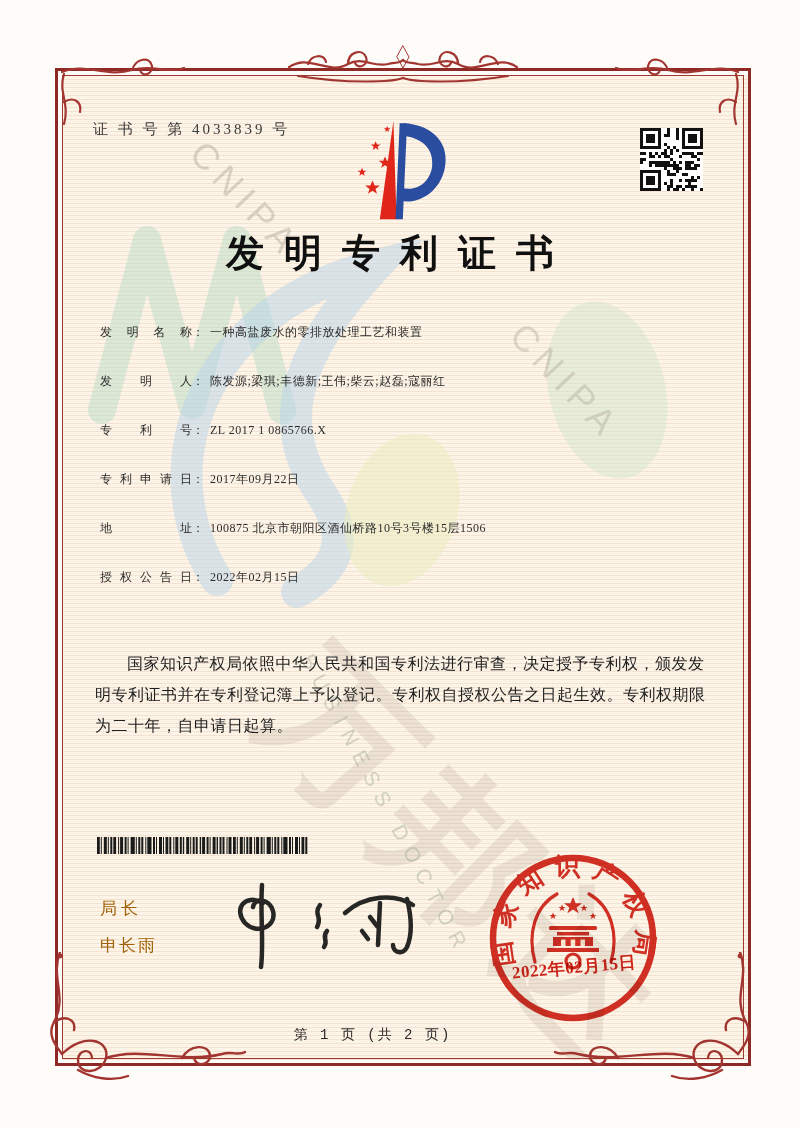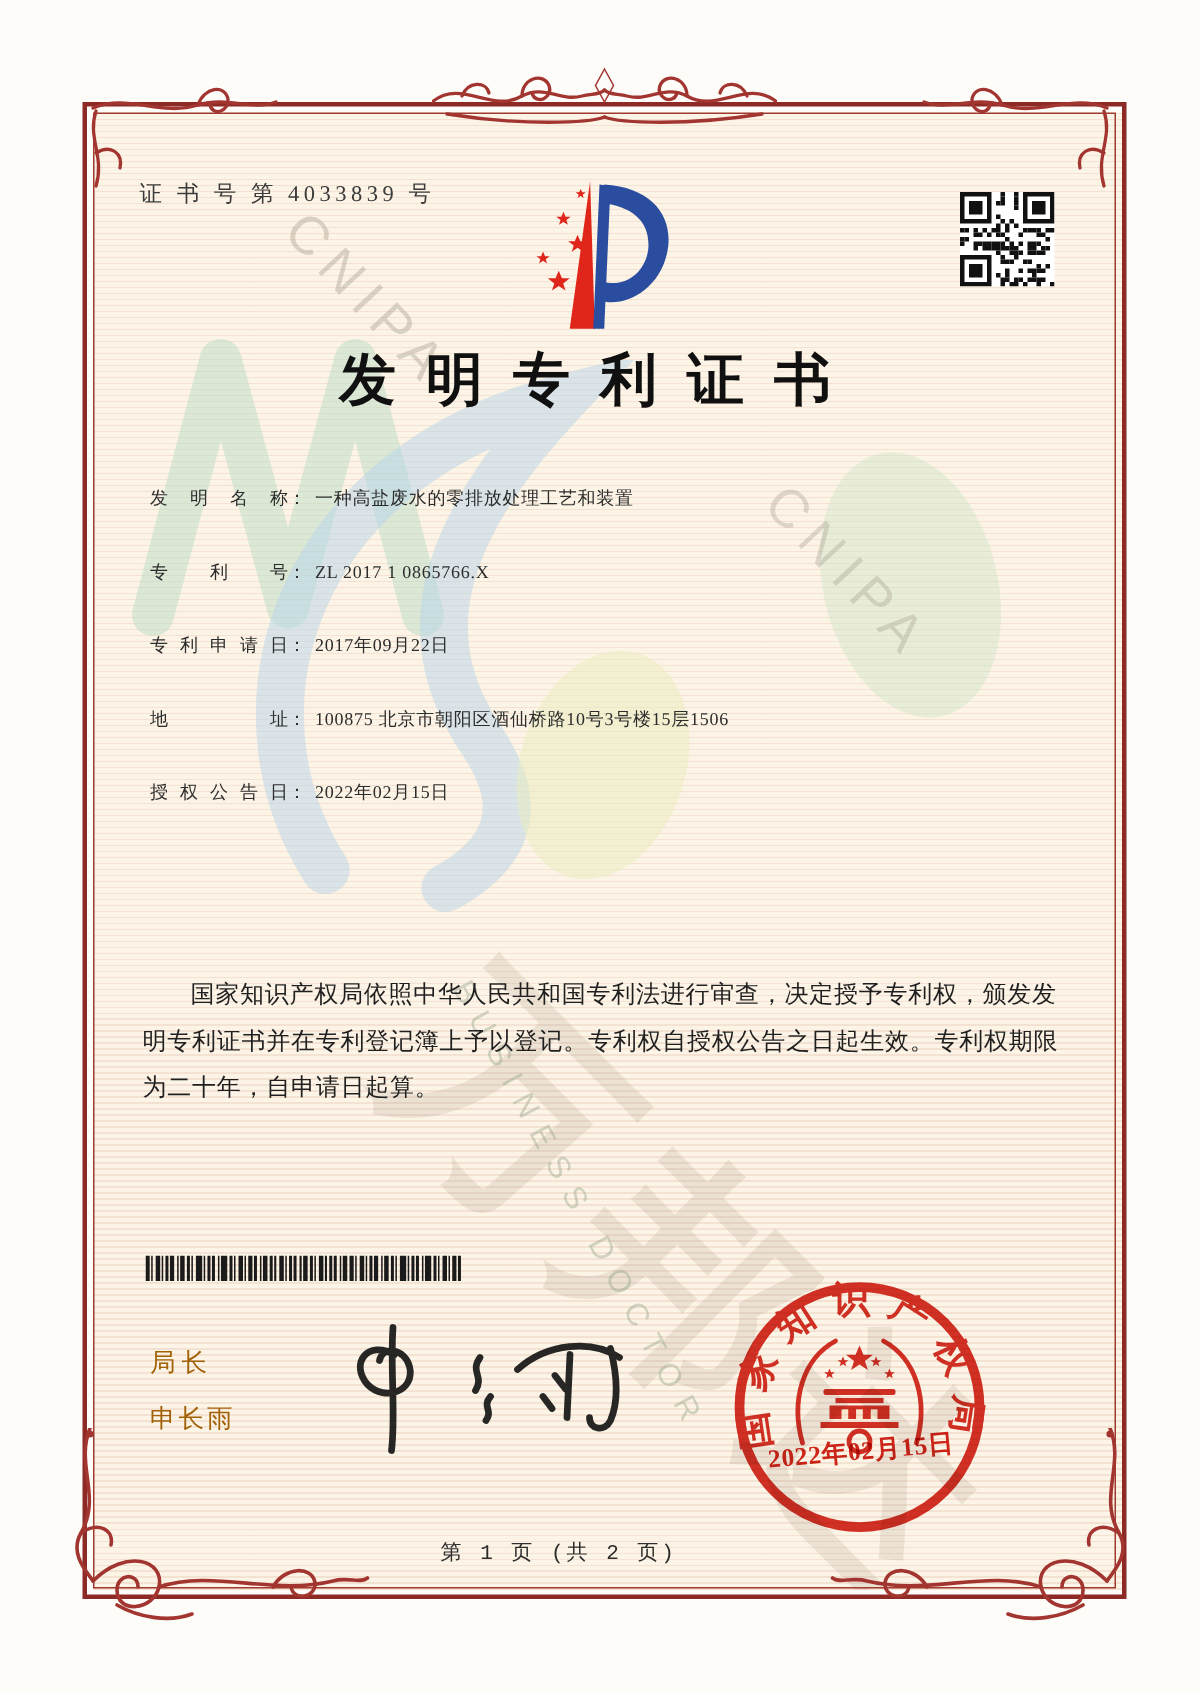--- a/index.html
+++ b/index.html
@@ -274,20 +274,23 @@
       <rect x="60" y="60" width="3" height="3" fill="#111"></rect>
     </svg></div>
 
 <div class="doc-title">发明专利证书</div>
 
 <div class="fields">
   <div class="frow">
     <span class="flabel">发明名称</span><span class="colon">：</span><span class="fvalue">一种高盐废水的零排放处理工艺和装置</span>
   </div>
   <div class="frow">
+    <span class="flabel">发明人</span><span class="colon">：</span><span class="fvalue">陈发源;梁琪;丰德新;王伟;柴云;赵磊;寇丽红</span>
+  </div>
+  <div class="frow">
     <span class="flabel">专利号</span><span class="colon">：</span><span class="fvalue">ZL 2017 1 0865766.X</span>
   </div>
   <div class="frow">
     <span class="flabel">专利申请日</span><span class="colon">：</span><span class="fvalue">2017年09月22日</span>
   </div>
   <div class="frow">
     <span class="flabel">地址</span><span class="colon">：</span><span class="fvalue">100875 北京市朝阳区酒仙桥路10号3号楼15层1506</span>
   </div>
   <div class="frow">
     <span class="flabel">授权公告日</span><span class="colon">：</span><span class="fvalue">2022年02月15日</span>

